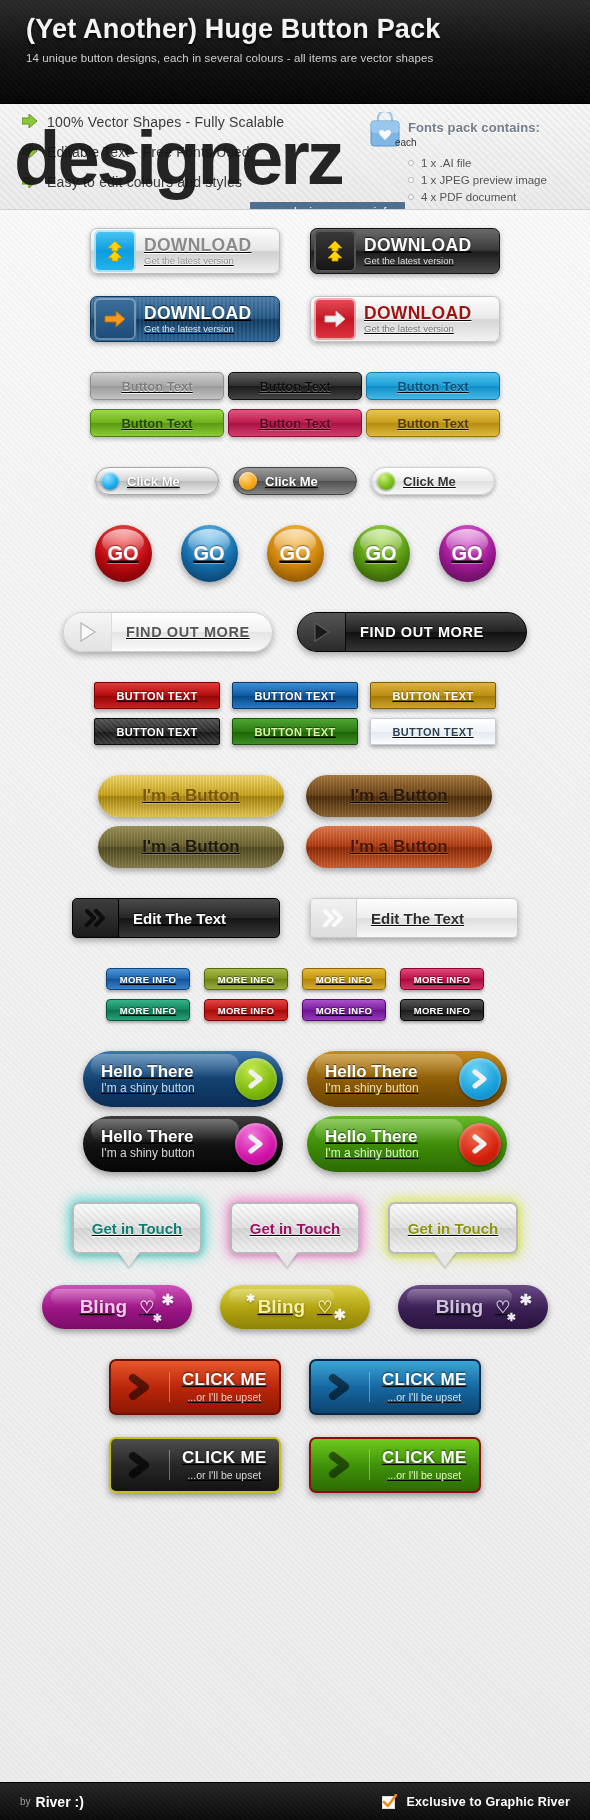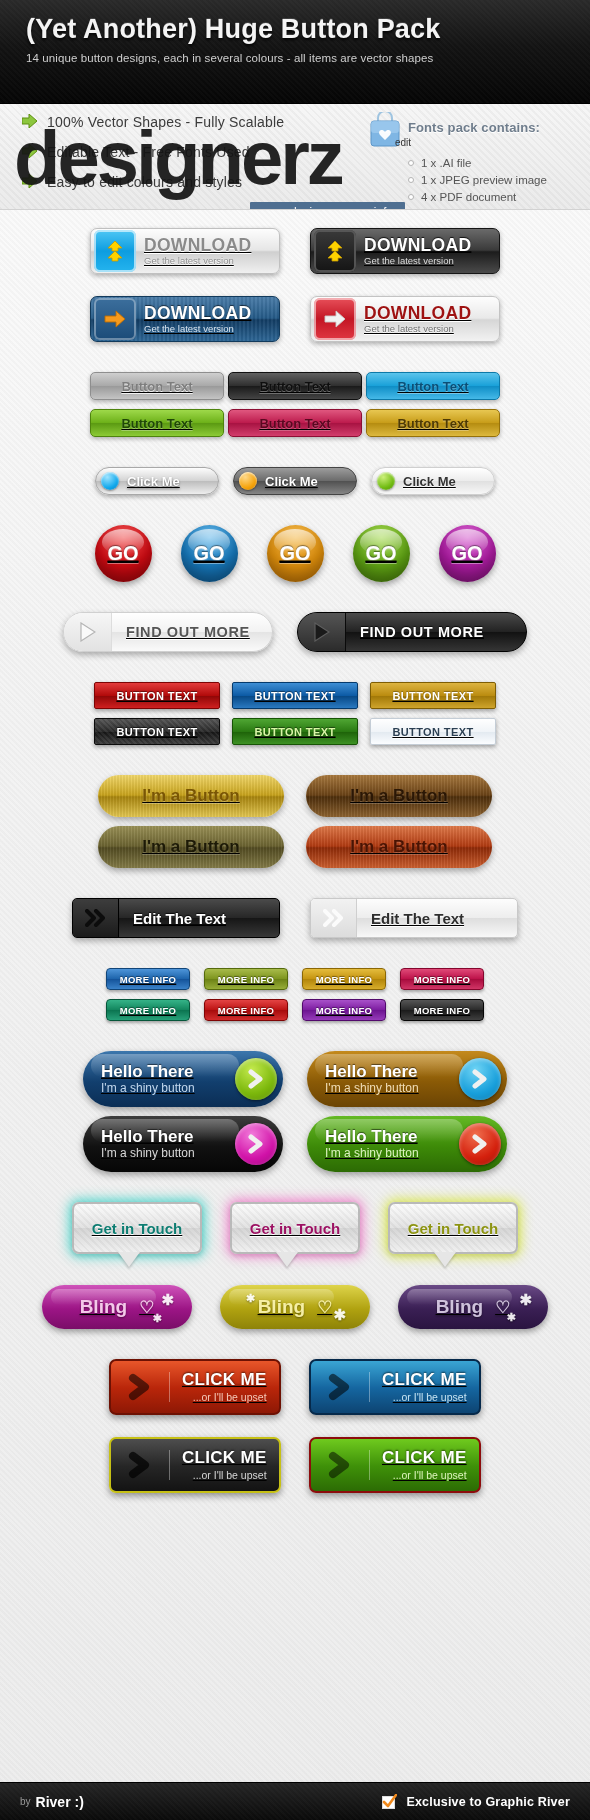--- a/index.html
+++ b/index.html
@@ -397,21 +397,21 @@
   .ckm {
     width: 172px; height: 56px; border-radius: 7px;
     display:flex; align-items:center;
     position:relative; overflow:hidden;
     box-shadow: 0 3px 7px rgba(0,0,0,.4);
   }
   .ckm .arrw { width:58px; height:100%; display:flex;align-items:center;justify-content:center; flex:none; position:relative; z-index:2; }
   .ckm .sep { width:1px; height:58%; background: rgba(255,255,255,.35); position:relative; z-index:2; }
   .ckm .tw { padding-left:12px; line-height:1.1; position:relative; z-index:2; }
   .ckm .c1 { font-size:17px; font-weight:bold; color:#fff; text-shadow:0 -1px 2px rgba(0,0,0,.6); letter-spacing:.3px; }
-  .ckm .c2 { font-size:10.5px; margin-top:2px; text-align:right; }
+  .ckm .c2 { font-size:10.5px; margin-top:2px; text-align:center; }
   .ckm-red   { background:linear-gradient(180deg,#e8562a,#b9260a 52%,#8e1805); border:2px solid #6d1103; }
   .ckm-red .c2 { color:#f6c9b8; }
   .ckm-blue  { background:linear-gradient(180deg,#3aa5d4,#1566a0 52%,#0d4472); border:2px solid #06294a; }
   .ckm-blue .c2 { color:#c6e4f3; }
   .ckm-black { background:linear-gradient(180deg,#4e4e4e,#262626 52%,#131313); border:2px solid #c6c015; }
   .ckm-black .c2 { color:#d6d6d6; }
   .ckm-green { background:linear-gradient(180deg,#6fca1e,#3f9109 52%,#2c6c04); border:2px solid #8c0c0c; }
   .ckm-green .c2 { color:#ddf5bb; }
 
   
@@ -493,21 +493,21 @@
           <span>1 x JPEG preview image</span>
         </div>
         <div class="pack-item">
           <span class="pack-bullet"></span>
           <span>4 x PDF document</span>
         </div>
       </div>
     </div>
 
     <div class="watermark">designerz</div>
-    <div class="wm-crew">edit</div>
+    <div class="wm-crew">each</div>
     <div class="url-bar">www.designerz-crew.info</div>
   </div>
 
   <div class="body-area">
 
     <div class="row left2">
       <div class="dl dl-grey">
         <div class="icon">
           <svg class="arrow-dl" viewBox="0 0 20 22">
               <path d="M10 1 3 8h4v3h6V8h4z" fill="#ffd200" stroke="#c59a00" stroke-width=".8"></path>

